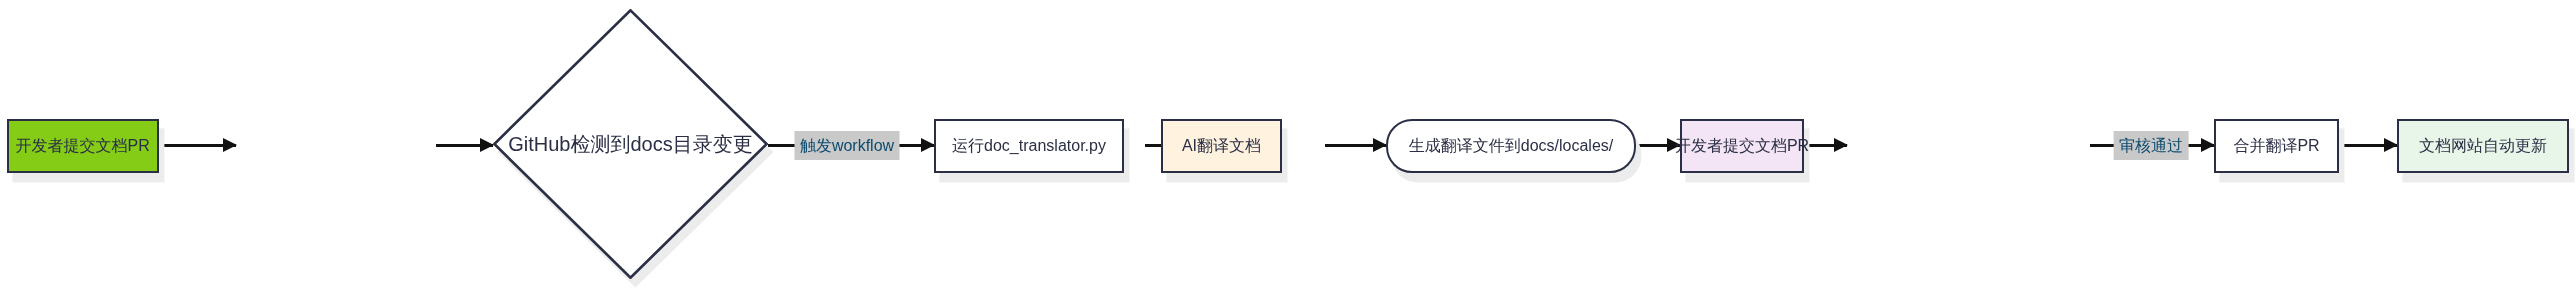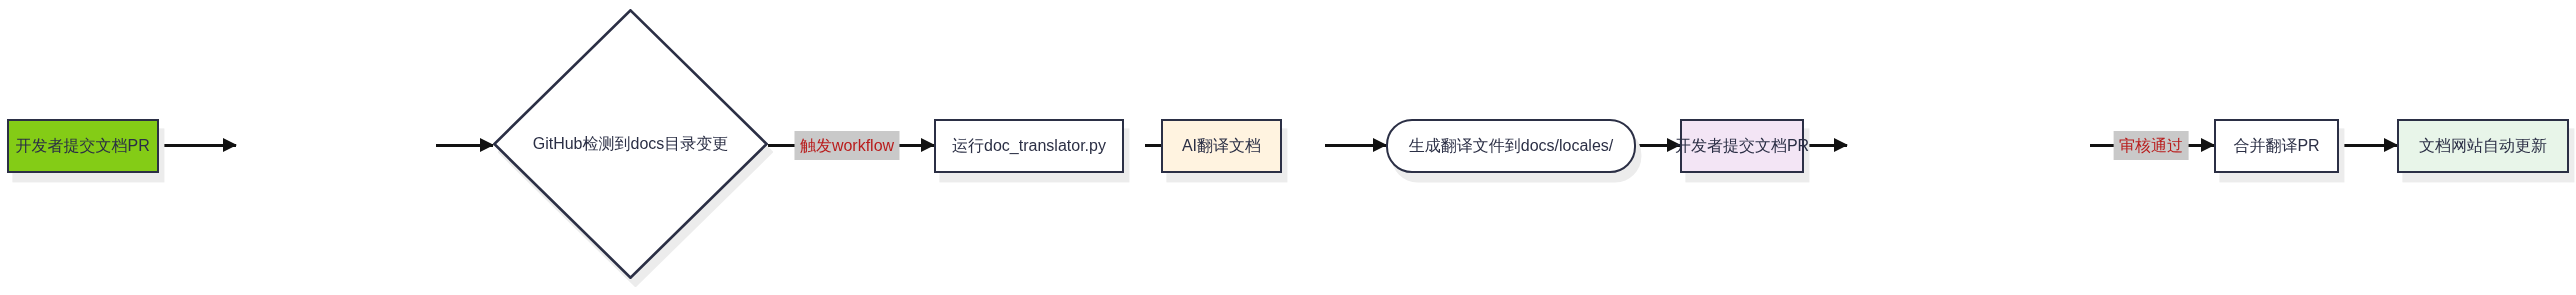--- a/index.html
+++ b/index.html
@@ -34,21 +34,21 @@
   
   .diamond{
     position:absolute;left:493px;top:9.4px;width:275px;height:270px;
     z-index:2;
   }
   .diamond svg{position:absolute;left:0;top:0;width:100%;height:100%;
     filter:drop-shadow(5.4px 8px 0 #ececec);}
   .diamond .dlabel{
     position:absolute;left:0;top:0;right:0;bottom:0;
     display:flex;align-items:center;justify-content:center;
-    color:#2b2f45;font-size:16px;line-height:1;white-space:nowrap;
+    color:#2b2f45;font-size:20px;line-height:1;white-space:nowrap;
   }
   
   .arrow{
     position:absolute;top:144px;height:2.7px;background:#111111;z-index:1;
   }
   .arrow::after{
     content:"";position:absolute;right:-0.7px;top:-6px;
     border-left:14.8px solid #111111;
     border-top:7.4px solid transparent;
     border-bottom:7.4px solid transparent;
@@ -59,21 +59,21 @@
   .a4{left:1145px;width:58px;}
   .a5{left:1325px;width:61px;}
   .a6{left:1635px;width:45px;}
   .a7{left:1805px;width:42px;}
   .a8{left:2090px;width:124px;}
   .a9{left:2339px;width:58px;}
   
   .edge-label{
     position:absolute;top:131px;
     transform:translateX(-50%);
-    background:#c9c9c9;color:#b91c1c;
+    background:#c9c9c9;color:#0c4a6e;
     font-size:16px;line-height:1;
     padding:6.7px 5.4px;white-space:nowrap;
     z-index:3;
   }
   .el1{left:847px;}
   .el2{left:2151px;}
 </style>
 </head>
 <body>
 

